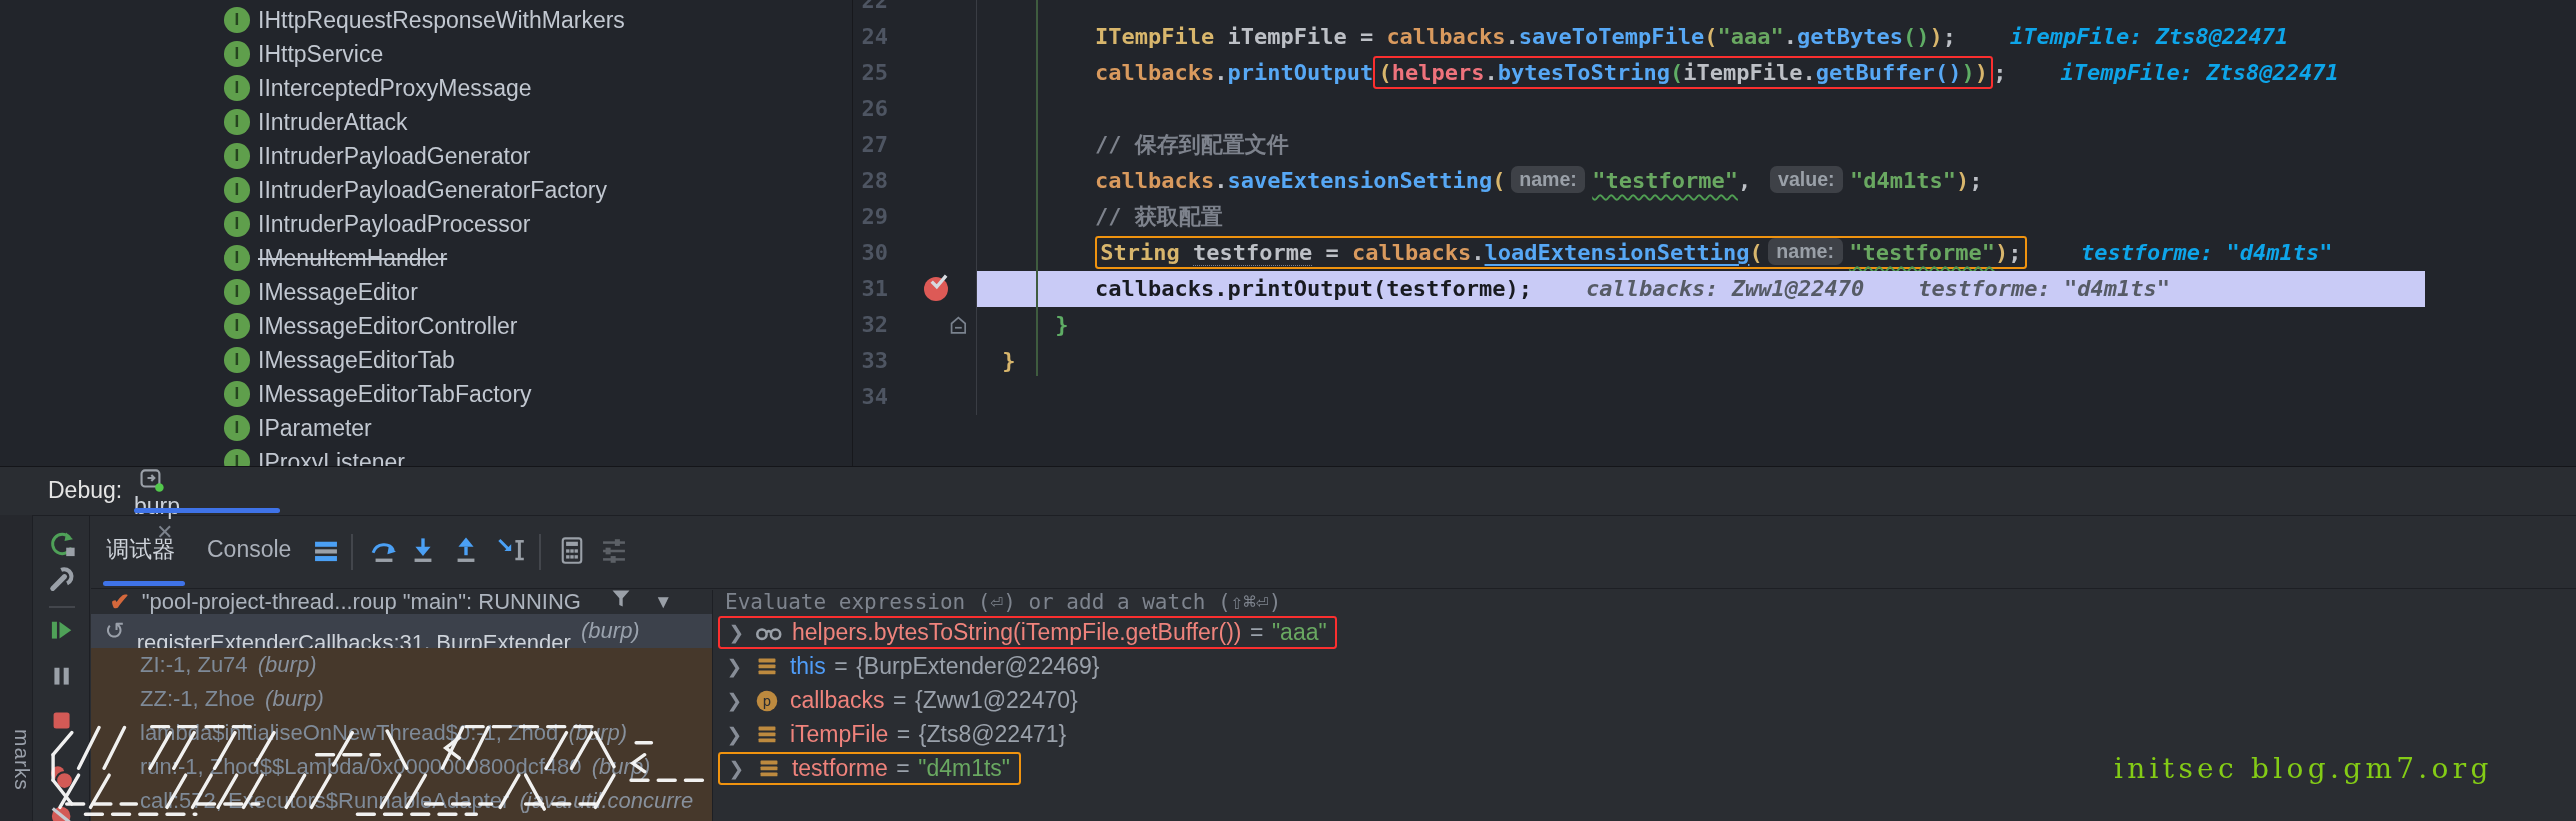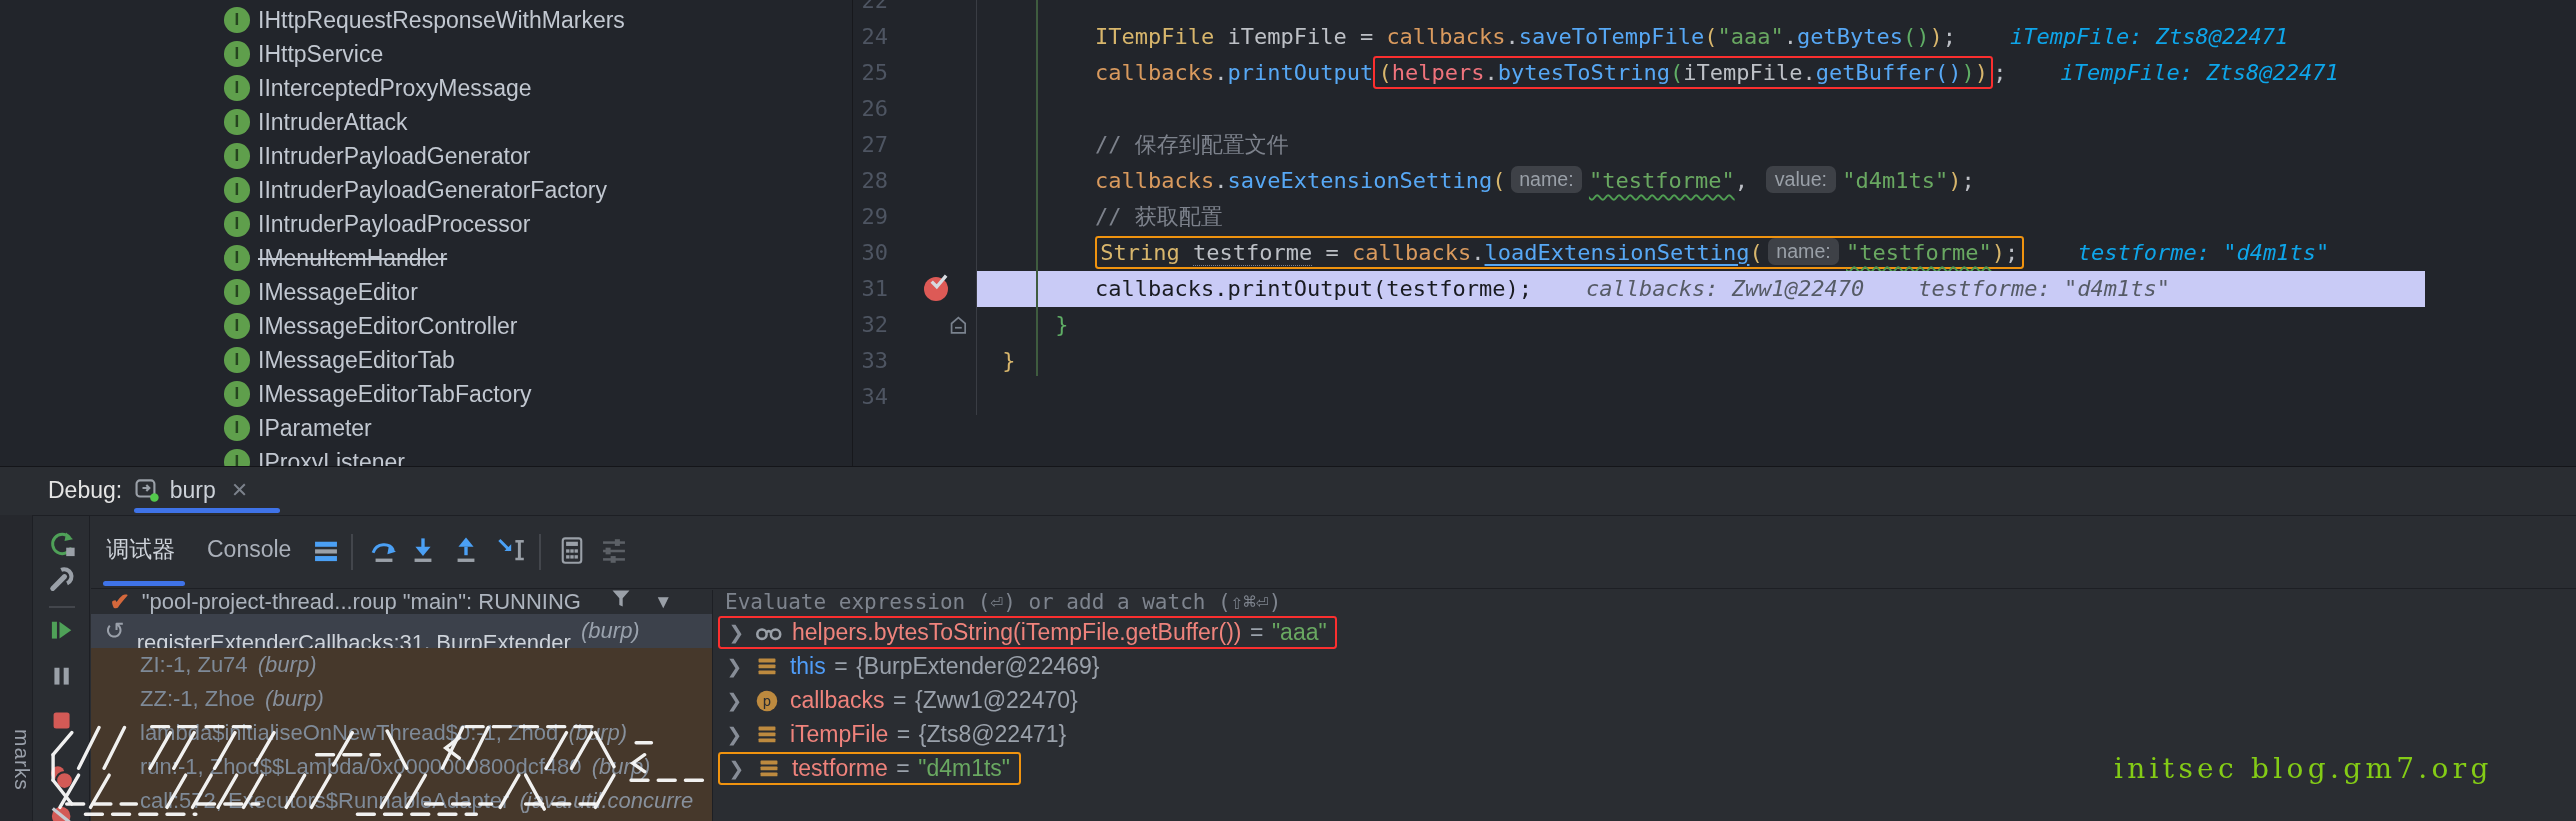--- a/index.html
+++ b/index.html
@@ -9,21 +9,21 @@
   
   .top{position:absolute;left:0;top:0;width:2576px;height:466px;overflow:hidden;}
   .tree{position:absolute;left:0;top:0;width:852px;height:466px;overflow:hidden;border-right:1.7px solid #17181c;}
   .t-row{height:34px;display:flex;align-items:center;padding-left:224px;}
   .t-ic{width:25.5px;height:25.5px;border-radius:50%;background:#5f9f4c;color:#26451f;
         font-size:17px;font-weight:bold;display:flex;align-items:center;justify-content:center;flex:0 0 25.5px;}
   .t-lb{margin-left:8.5px;font-size:23px;color:#c2c8d1;white-space:nowrap;}
   .t-lb.strike{text-decoration:line-through;text-align:center;}
 
   .editor{position:absolute;left:854px;top:0;width:1571px;height:466px;overflow:hidden;
-          font-family:"DejaVu Sans Mono", monospace;}
+          font-family:"DejaVu Sans Mono", monospace;font-weight:bold;}
   .scope-line{position:absolute;left:182px;top:0;width:1.7px;height:376px;background:#3f5c3f;z-index:3;}
   .ed-line{height:36px;display:flex;}
   .ed-gutter{width:122px;flex:0 0 122px;position:relative;}
   .lnum{position:absolute;left:0;top:0;width:34px;text-align:right;font-size:22px;line-height:36px;color:#4e5562;}
   .bp{position:absolute;left:70px;top:6px;width:24px;height:24px;border-radius:50%;background:#dd5a56;}
   .bp svg{position:absolute;left:6px;top:-2.6px;}
   .fold{position:absolute;left:95px;top:7.7px;}
   .ed-code{flex:1;border-left:1.7px solid #3a3d44;padding-left:12px;white-space:pre;
            font-size:22px;line-height:36px;color:#bdc0c6;}
   .ed-code.current{background:#c9cbf6;}
@@ -39,21 +39,21 @@
         margin:0 6.8px 0 5.1px;font-family:"Liberation Sans",sans-serif;font-size:19.6px;line-height:27px;vertical-align:1.7px;}
   .ann{display:inline-block;border:2.6px solid;border-radius:3.4px;padding:0 3.4px;line-height:29px;}
   .ann-red{border-color:#fb2f2f}.ann-orange{border-color:#f0930f}
   .ed-hint{font-style:italic;color:#0ea5e9;margin-left:54px;}
   .current .ed-hint{color:#565b66;}
 
   
   .debug{position:absolute;left:0;top:466px;width:2576px;height:355px;background:#2a2d32;border-top:1.7px solid #141519;box-sizing:border-box;}
   .dbg-head{position:relative;height:48px;border-bottom:1.7px solid #1d1f24;}
   .dbg-label{position:absolute;left:48px;top:10.2px;font-size:23px;color:#e5e5e5;}
-  .dbg-tab{position:absolute;left:134px;top:0;height:46px;display:flex;align-items:center;}
+  .dbg-tab{position:absolute;left:134px;top:0;height:46px;display:flex;align-items:center;flex-direction:column;}
   .dbg-tab-ic{position:relative;width:25.5px;height:25.5px;margin-right:10.2px;}
   .dbg-tab-lb{font-size:23px;color:#ccd1d8;}
   .dbg-tab-x{font-size:20.4px;color:#7c828c;margin-left:15.3px;}
   .dbg-tab-underline{position:absolute;left:134px;top:41px;width:146px;height:5.1px;border-radius:2.6px;background:#3f73e8;}
   .dbg-body{position:absolute;left:0;top:48px;width:2576px;height:306px;}
   .stripe{position:absolute;left:0;top:0;width:32px;height:306px;background:#26282d;border-right:0.9px solid #1d1f24;}
   .stripe-text{position:absolute;left:34px;top:214px;transform:rotate(90deg);transform-origin:top left;
                color:#9aa0aa;font-size:21px;letter-spacing:0.9px;}
   .iconcol{position:absolute;left:33px;top:0;width:56px;height:306px;border-right:1.7px solid #1d1f24;}
   .ic{position:absolute;left:12.8px;width:32px;height:32px;}

